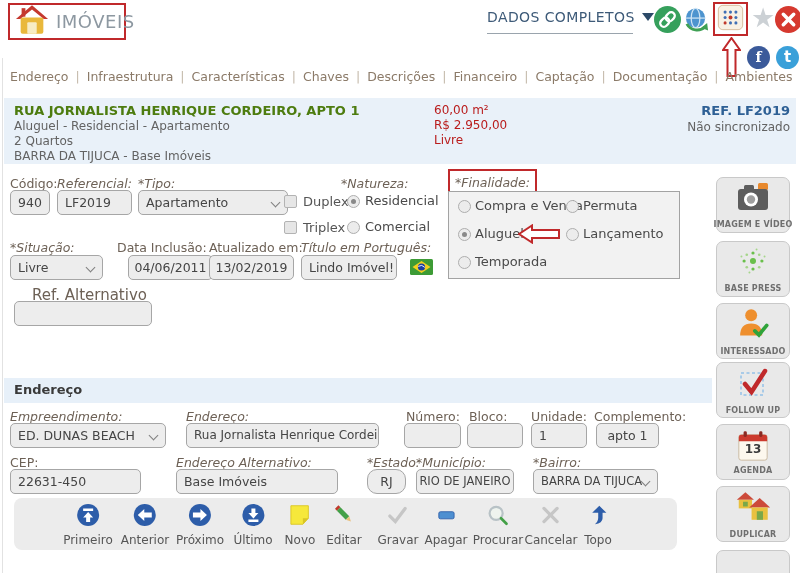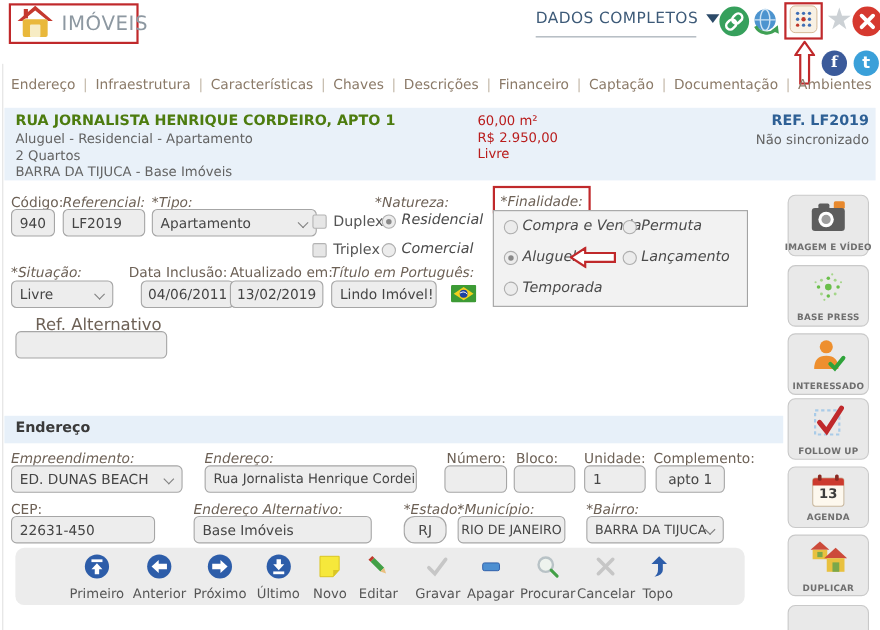--- a/index.html
+++ b/index.html
@@ -54,21 +54,21 @@
   .center { text-align:center; padding:0 2px; }
   .select { padding-right:18px; cursor:pointer; }
   .select::after { content:""; position:absolute; right:8px; top:8px; width:6px; height:6px;
                    border-right:1.5px solid #808080; border-bottom:1.5px solid #808080; transform:rotate(45deg); }
   .cbx { position:absolute; width:13px; height:13px; background:#e6e6e6; border:1px solid #b3b3b3;
          border-radius:2px; cursor:pointer; }
   .radio { position:absolute; width:13px; height:13px; border-radius:50%; background:#ececec;
            border:1px solid #aeaeae; cursor:pointer; }
   .radio.on::after { content:""; position:absolute; left:3px; top:3px; width:5px; height:5px;
                      border-radius:50%; background:#898989; }
-  .opt-label { position:absolute; font-size:13px; font-style:italic; color:#4a4a4a; white-space:nowrap; }
+  .opt-label { position:absolute; font-size:13px; color:#4a4a4a; white-space:nowrap; }
   .plain-label { position:absolute; font-size:13px; color:#555; white-space:nowrap; }
 
   .fin-label-box { position:absolute; left:448px; top:169px; border:2px solid #c0292b; padding:1px 5px; }
   .fin-box { position:absolute; left:448px; top:191px; width:232px; height:88px; background:#f2f2f2;
              border:1px solid #a3a3a3; }
 
   .sec-header { position:absolute; left:4px; top:378px; width:708px; height:25px; background:#e7f0f9; }
   .sec-title { position:absolute; left:10px; top:4px; font-size:13px; font-weight:bold; color:#3a3a3a; }
 
   .flag { position:absolute; left:410px; top:259px; width:23px; height:16px; }

